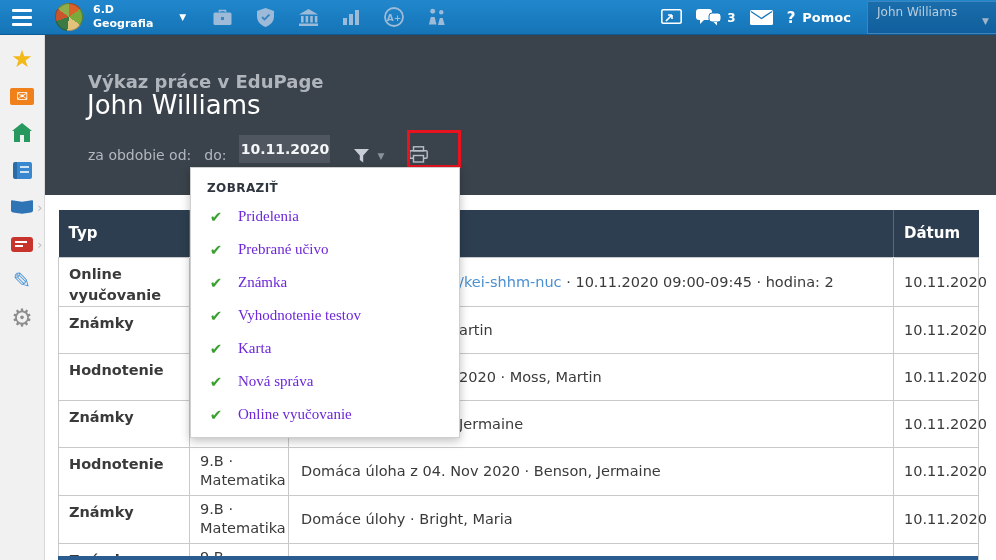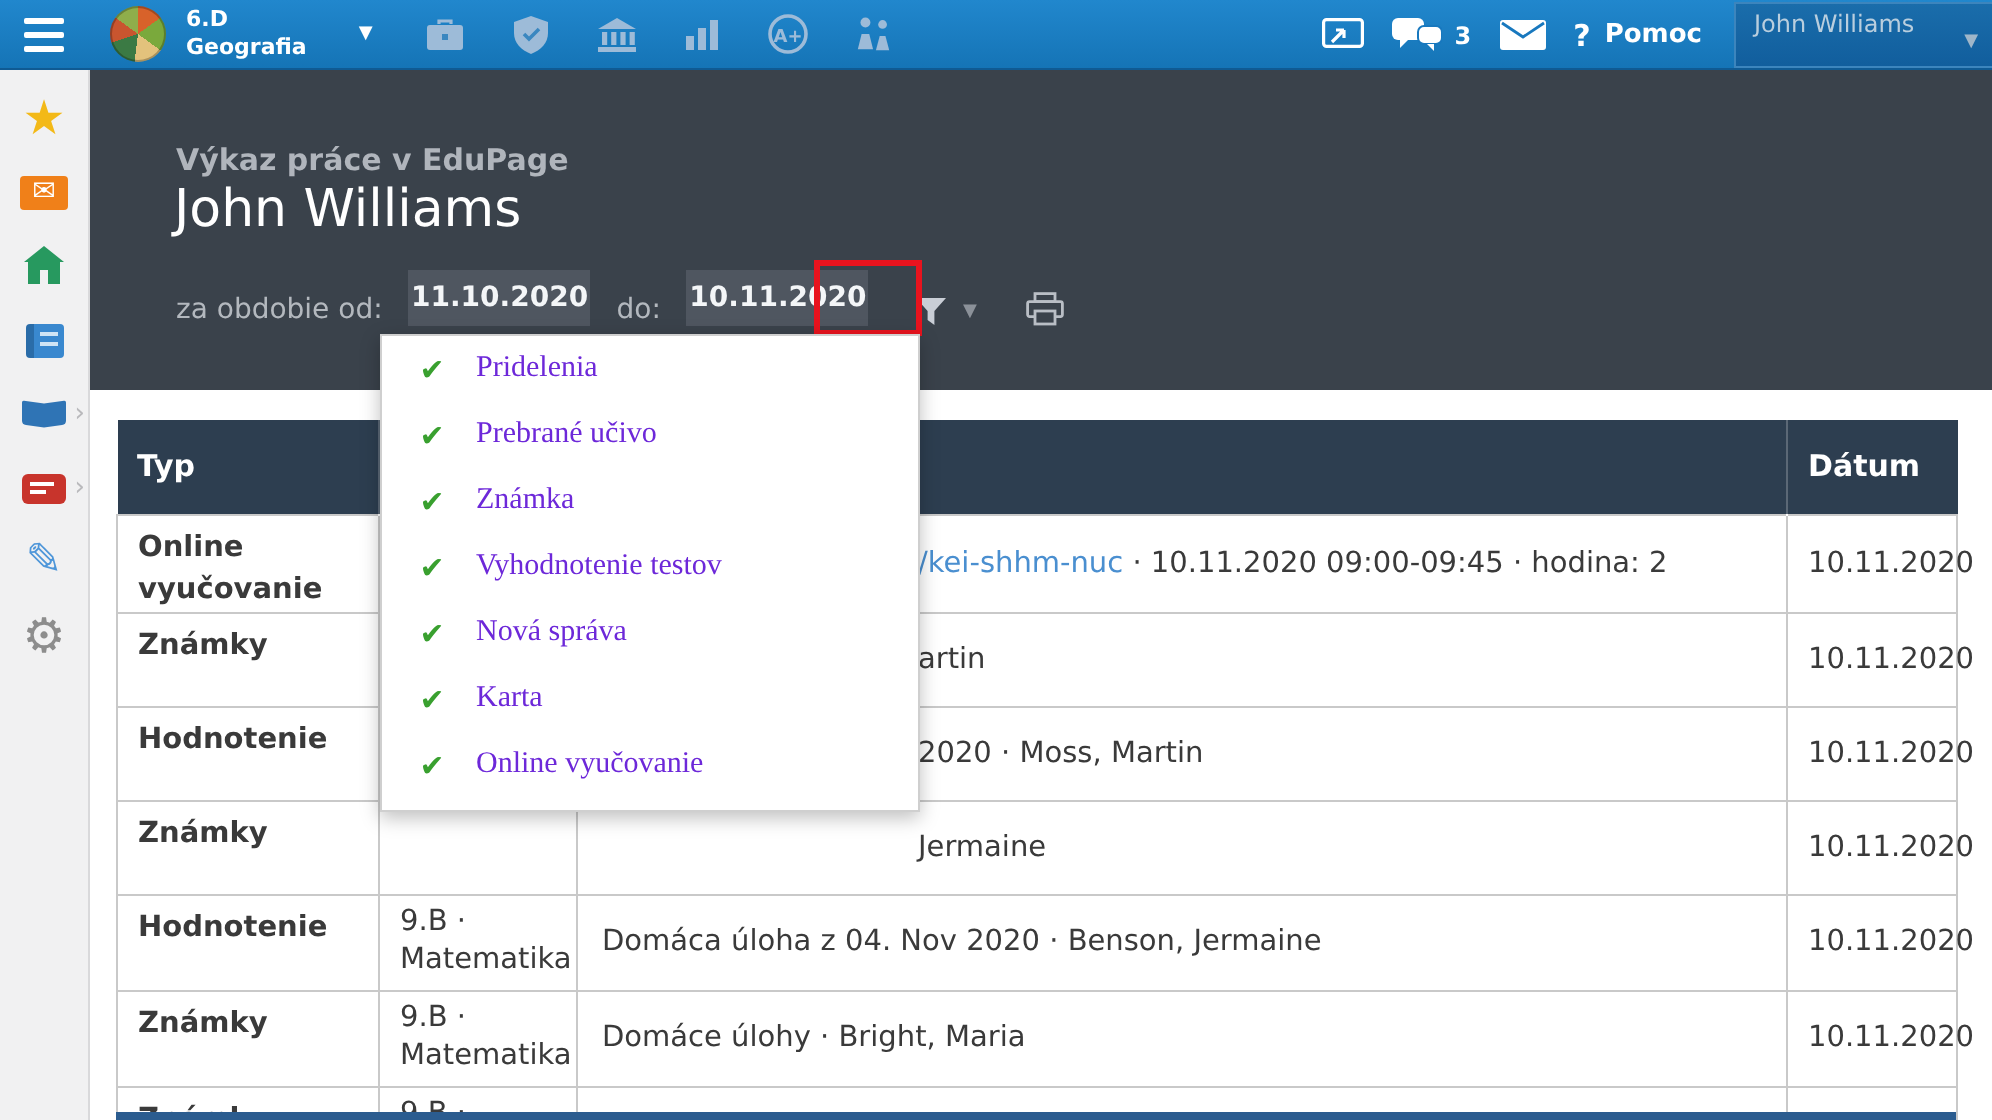--- a/index.html
+++ b/index.html
@@ -56,21 +56,21 @@
   .sb-chat:after { content:""; position:absolute; left:13px; bottom:-5px; border:5px solid transparent; border-top-color:#c8342c; border-right-width:0; }
   .sb-chat i { position:absolute; top:4px; height:2px; background:#fff; }
   .sb-chat i:nth-child(1){ left:4px; width:12px; } .sb-chat i:nth-child(2){ left:4px; width:8px; top:8px; }
   .sb-pen { color:#4e96d9; font-size:22px; line-height:22px; }
   .sb-gear { color:#8d8d8d; font-size:24px; line-height:22px; }
   .sb-chev { position:absolute; right:2px; top:50%; transform:translateY(-50%); color:#b9b9bc; font-size:13px; }
 
   
   .main { position:absolute; left:45px; top:35px; width:951px; height:525px; background:#fff; }
   .page-header { position:absolute; left:0; top:0; width:951px; height:160px; background:#3a424b; }
-  .ph-subtitle { position:absolute; left:43px; top:36px; color:#b0b5bc; font-size:15px; font-weight:600; }
+  .ph-subtitle { position:absolute; left:43px; top:36px; color:#b0b5bc; font-size:18px; font-weight:600; }
   .ph-title { position:absolute; left:42px; top:55px; color:#fff; font-size:26px; font-weight:400; }
   .ph-period { position:absolute; left:43px; top:100px; height:28px; display:flex; align-items:flex-end; }
   .ph-label { color:#b3b8be; font-size:14px; }
   .date-input { width:91px; height:28px; background:#4f5660; color:#f4f6f8; font-size:14px; font-weight:600;
     display:flex; align-items:center; justify-content:center; margin-left:13px; cursor:text; }
   .ph-do { margin-left:13px; }
   .filter-group { display:flex; align-items:center; margin-left:24px; cursor:pointer; }
   .funnel { width:15px; height:14px; display:block; }
   .filter-chev { color:#8b9199; font-size:9px; margin-left:8px; }
   .print-btn { margin-left:25px; cursor:pointer; display:flex; align-items:center; }
@@ -242,21 +242,20 @@
     </div>
 </div>
 
 <div class="main">
 
   <div class="page-header">
     <div class="ph-subtitle">Výkaz práce v EduPage</div>
     <div class="ph-title">John Williams</div>
     <div class="ph-period">
       <span class="ph-label">za obdobie od:</span>
-      <span class="date-input">11.10.2020</span>
       <span class="ph-label ph-do">do:</span>
       <span class="date-input">10.11.2020</span>
       <span class="filter-group">
         <svg class="funnel" viewBox="0 0 15 14">
             <path d="M0 0 H15 L9.2 6.5 V13.5 L5.8 11 V6.5 Z" fill="#c9ced6"></path>
           </svg>
         <span class="filter-chev">▼</span>
       </span>
       <span class="print-btn">
         <svg width="19" height="17" viewBox="0 0 19 17">
@@ -325,43 +324,44 @@
       <td class="td-cls">9.B · Matematika</td>
       <td class="td-det"><span>Domáce úlohy · Bright, Maria</span></td>
       <td class="td-dat">10.11.2020</td>
     </tr>
   </tbody>
     </table>
 
   <div class="bottom-strip"></div>
 
   <div class="dropdown">
+    <div class="dd-header">ZOBRAZIŤ</div>
     <div class="dd-item">
       <span class="dd-check"></span>
       <span class="dd-label">Pridelenia</span>
     </div>
     <div class="dd-item">
       <span class="dd-check"></span>
       <span class="dd-label">Prebrané učivo</span>
     </div>
     <div class="dd-item">
       <span class="dd-check"></span>
       <span class="dd-label">Známka</span>
     </div>
     <div class="dd-item">
       <span class="dd-check"></span>
       <span class="dd-label">Vyhodnotenie testov</span>
     </div>
     <div class="dd-item">
       <span class="dd-check"></span>
+      <span class="dd-label">Karta</span>
+    </div>
+    <div class="dd-item">
+      <span class="dd-check"></span>
       <span class="dd-label">Nová správa</span>
     </div>
     <div class="dd-item">
       <span class="dd-check"></span>
-      <span class="dd-label">Karta</span>
-    </div>
-    <div class="dd-item">
-      <span class="dd-check"></span>
       <span class="dd-label">Online vyučovanie</span>
     </div>
   </div>
 
 </div>
 
 </body></html>

